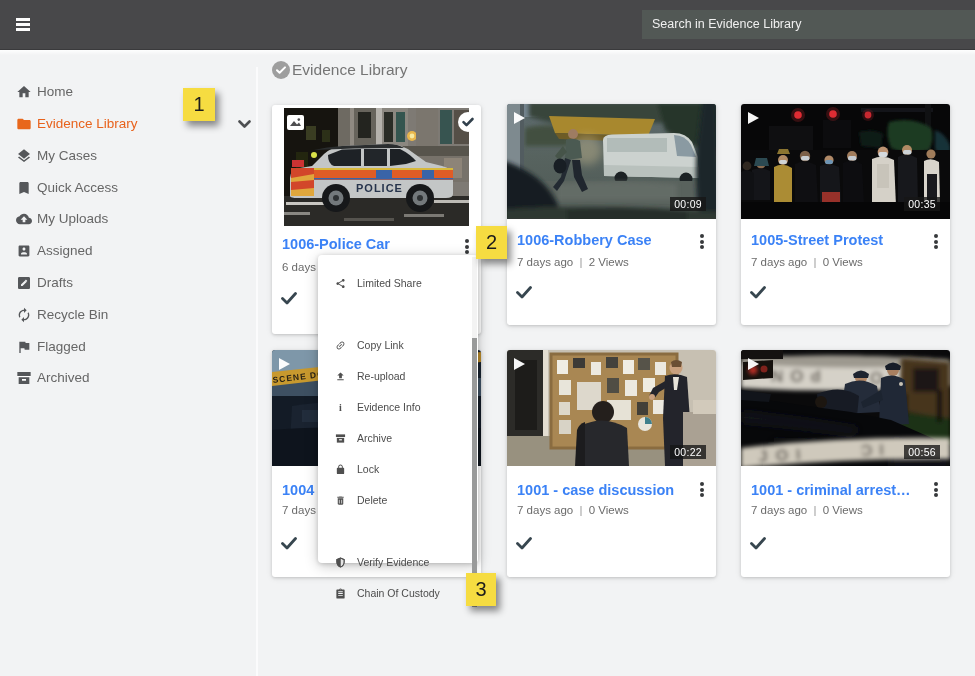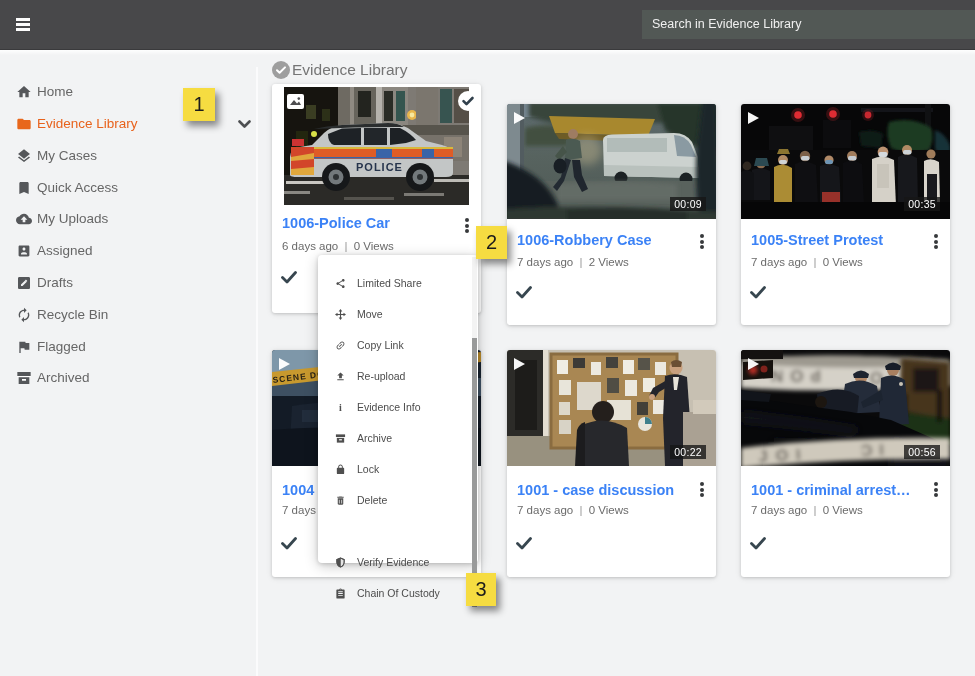--- a/index.html
+++ b/index.html
@@ -128,21 +128,21 @@
       <path d="M1.5 1.5l5 5 5-5" stroke="#4d4f51" stroke-width="2.6" fill="none" stroke-linecap="round" stroke-linejoin="round"></path>
     </svg>
 </div>
 
 <svg id="hdr-circ" class="abs" viewBox="0 0 18 18">
     <circle cx="9" cy="9" r="9" fill="#9e9e9e"></circle>
     <path d="M5 9.2l2.6 2.6L13 6.4" stroke="#fff" stroke-width="2" fill="none" stroke-linecap="round" stroke-linejoin="round"></path>
   </svg>
 <div id="hdr-text" class="abs">Evidence Library</div>
 
-<div class="card" style="left:272px; top:84px; width:209px; height:229px;">
+<div class="card" style="left:272px; top:105px; width:209px; height:229px;">
   <svg class="abs" style="left:12px; top:3px;" width="185" height="118" viewBox="0 0 185 118">
     <rect width="185" height="118" fill="#8f8a82"></rect>
     <rect x="118" y="0" width="67" height="90" fill="#7e7a74"></rect>
     <rect x="0" y="0" width="54" height="96" fill="#16140f"></rect>
     <rect x="22" y="18" width="10" height="14" fill="#3a3d22"></rect>
     <rect x="38" y="22" width="8" height="12" fill="#2c3018"></rect>
     <rect x="12" y="44" width="12" height="16" fill="#23260f"></rect>
     <rect x="54" y="0" width="12" height="96" fill="#6e6a62"></rect>
     <rect x="70" y="0" width="22" height="64" fill="#67645c"></rect>
     <rect x="74" y="4" width="13" height="26" fill="#23241f"></rect>
@@ -495,35 +495,20 @@
     </svg>
 </div>
 
 <div id="menu" class="abs">
   <div class="mi" style="top:13px;">
     <svg class="ic" viewBox="0 0 24 24">
         <path fill="#4f4f4f" d="M18 16.08c-.76 0-1.44.3-1.96.77L8.91 12.7c.05-.23.09-.46.09-.7s-.04-.47-.09-.7l7.05-4.11c.54.5 1.25.81 2.04.81 1.66 0 3-1.34 3-3s-1.34-3-3-3-3 1.34-3 3c0 .24.04.47.09.7L8.04 9.81C7.5 9.31 6.79 9 6 9c-1.66 0-3 1.34-3 3s1.34 3 3 3c.79 0 1.5-.31 2.04-.81l7.12 4.16c-.05.21-.08.43-.08.65 0 1.61 1.31 2.92 2.92 2.92 1.61 0 2.92-1.31 2.92-2.92s-1.31-2.92-2.92-2.92z"></path>
       </svg>
     <div class="tx">Limited Share</div>
   </div>
-  <div class="mi" style="top:44px;">
-    <svg class="ic" viewBox="0 0 24 24">
-        <g stroke="#4f4f4f" stroke-width="2.4">
-          <line x1="12" y1="4" x2="12" y2="20"></line>
-          <line x1="4" y1="12" x2="20" y2="12"></line>
-        </g>
-        <g fill="#4f4f4f">
-          <path d="M12 0l4 5.5H8z"></path>
-          <path d="M12 24l4-5.5H8z"></path>
-          <path d="M0 12l5.5-4v8z"></path>
-          <path d="M24 12l-5.5-4v8z"></path>
-        </g>
-      </svg>
-    <div class="tx">Move</div>
-  </div>
   <div class="mi" style="top:75px;padding-left:33px;">
     <svg class="ic" viewBox="0 0 24 24">
         <g transform="rotate(-45 12 12)">
           <path fill="#4f4f4f" d="M3.9 12c0-1.71 1.39-3.1 3.1-3.1h4V7H7c-2.76 0-5 2.24-5 5s2.24 5 5 5h4v-1.9H7c-1.71 0-3.1-1.39-3.1-3.1zM8 13h8v-2H8v2zm9-6h-4v1.9h4c1.71 0 3.1 1.39 3.1 3.1s-1.39 3.1-3.1 3.1h-4V17h4c2.76 0 5-2.24 5-5s-2.24-5-5-5z"></path>
         </g>
       </svg>
     <div class="tx">Copy Link</div>
   </div>
   <div class="mi" style="top:106px;">
     <svg class="ic" viewBox="0 0 24 24">

